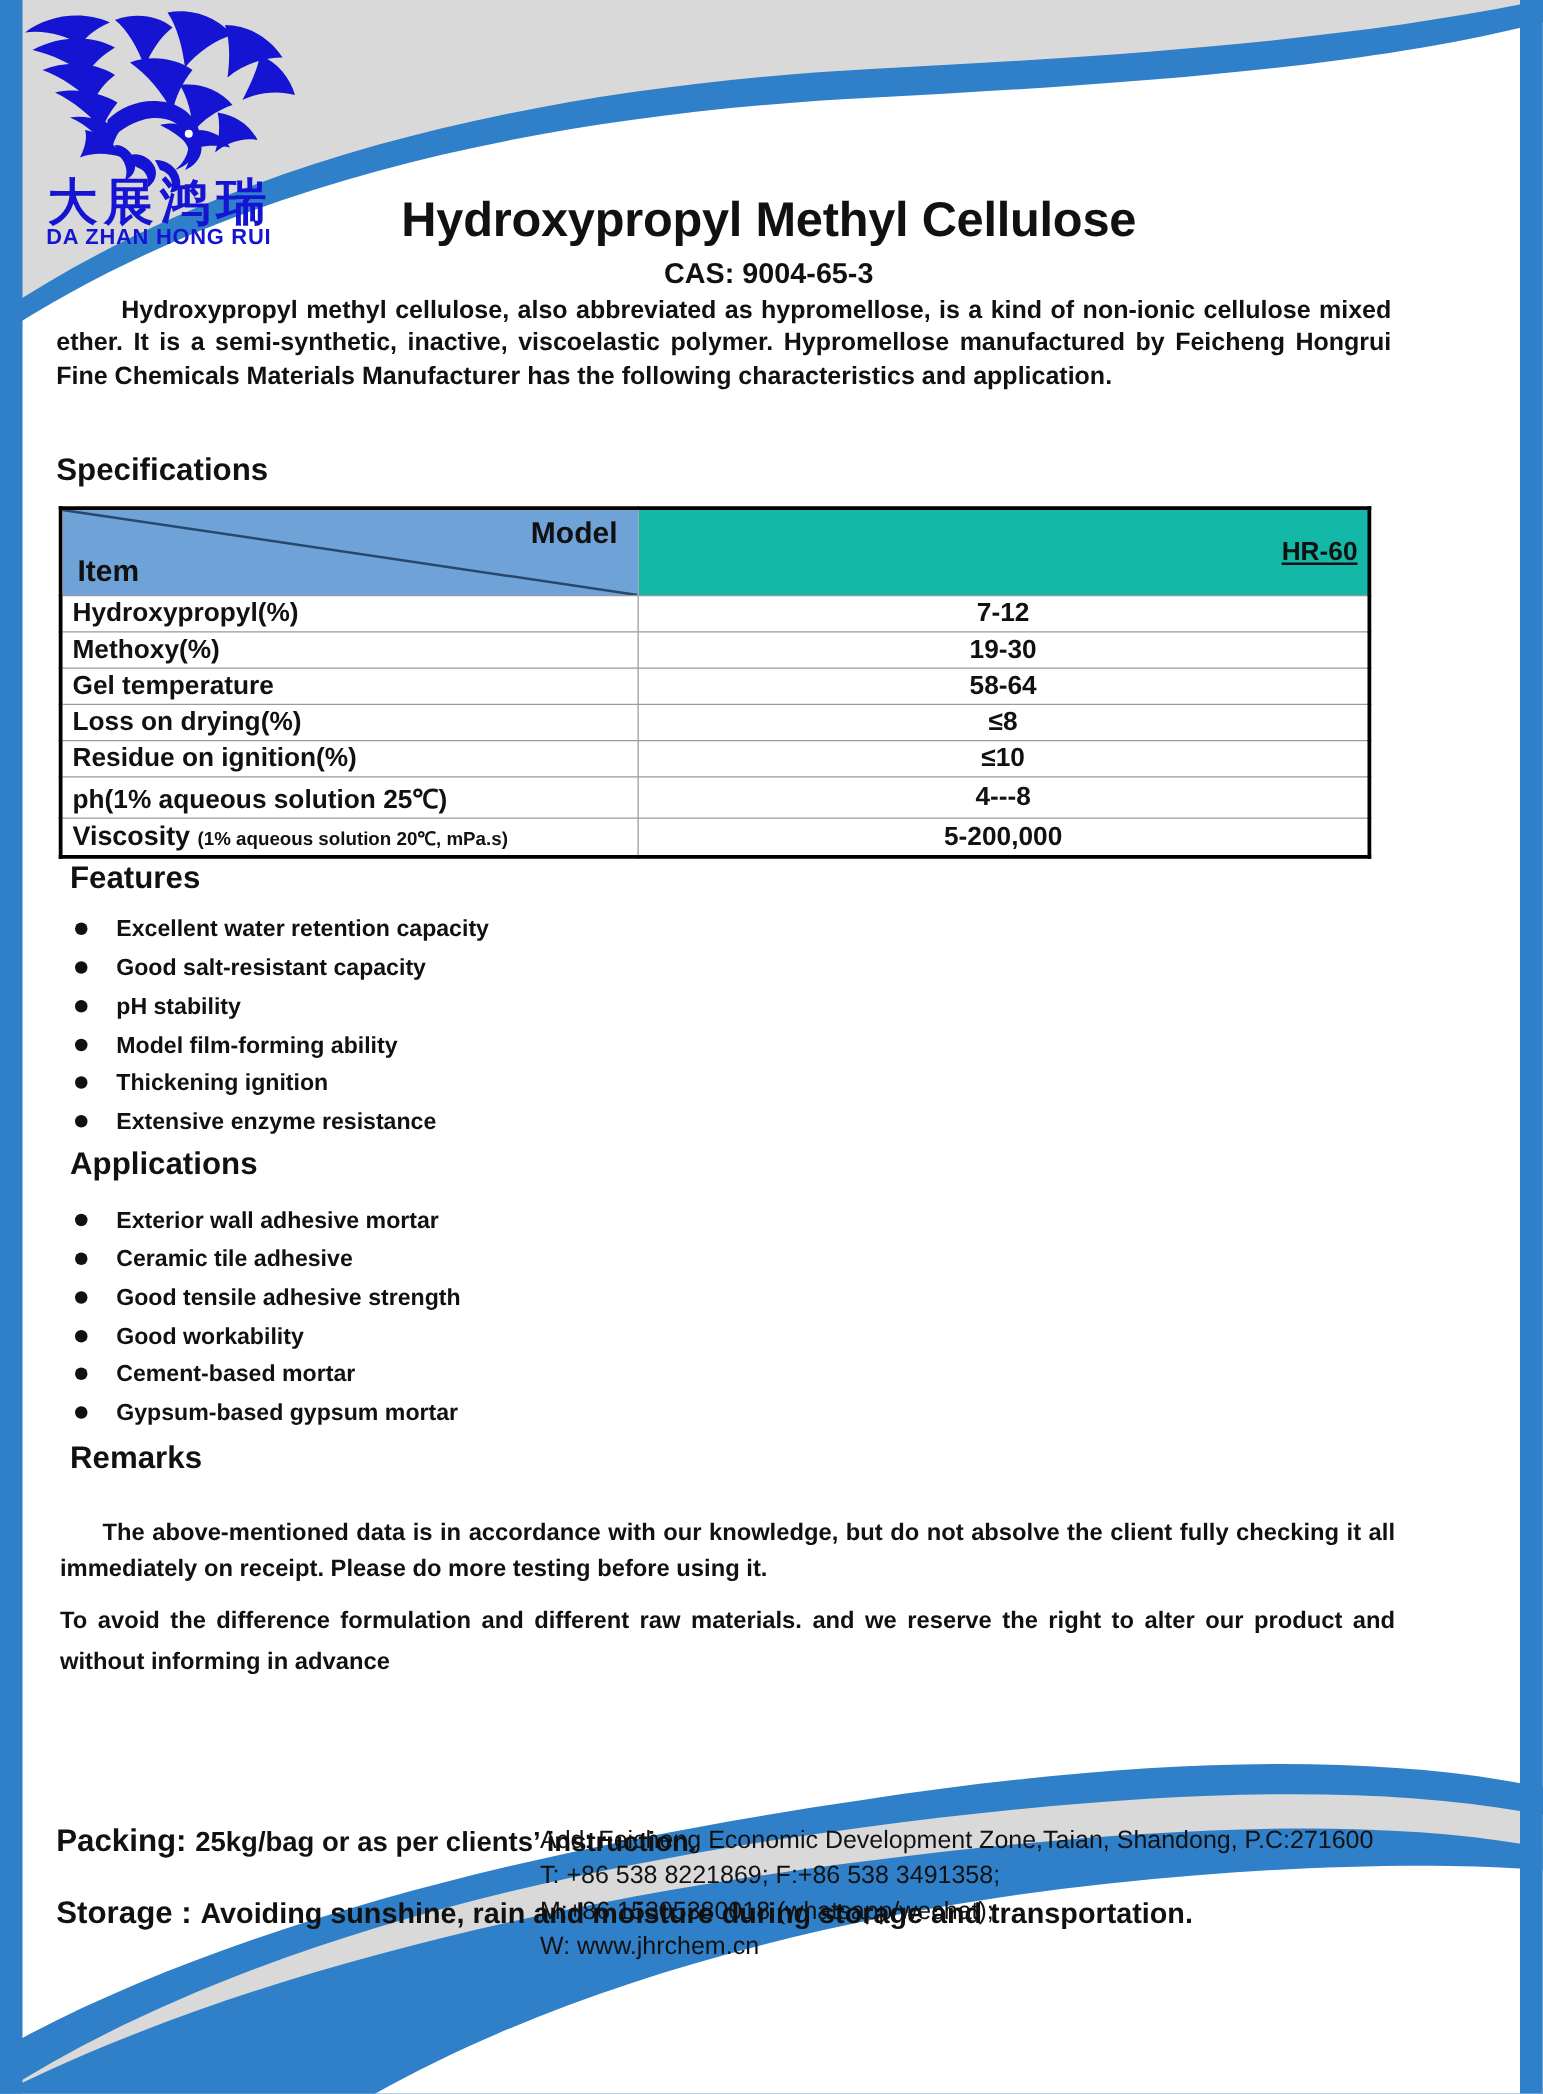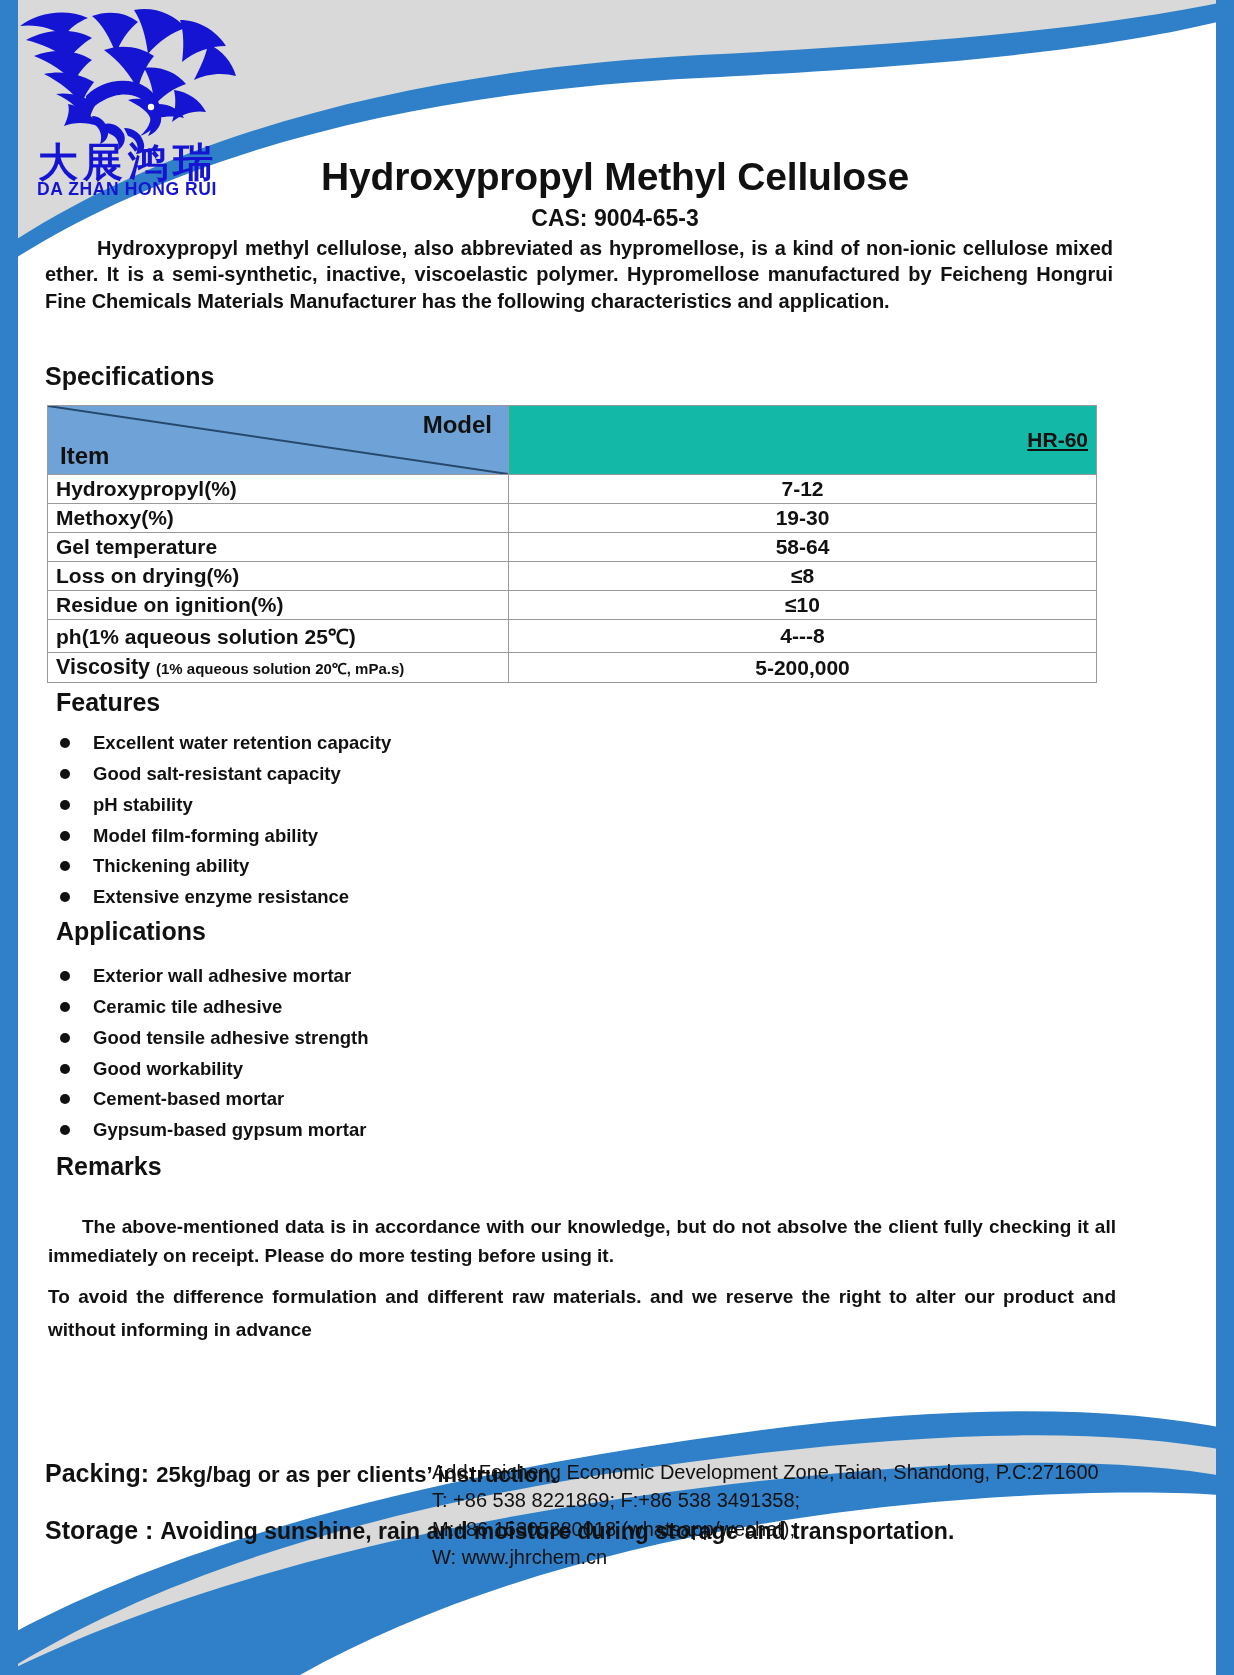--- a/index.html
+++ b/index.html
@@ -42,21 +42,21 @@
     font-size:20px;font-weight:bold;color:#111;
     line-height:1.32;text-align:justify;text-indent:52px;
   }
 
   
   .h2{position:absolute;font-size:25px;font-weight:bold;color:#111;}
 
   
   .spec-table{
     position:absolute;left:47px;top:405px;width:1050px;
-    border:1px solid #000000;border-collapse:collapse;
+    border:3px solid #000000;border-collapse:collapse;
   }
   .spec-table td{
     border:1px solid #9a9a9a;
     font-size:21px;font-weight:bold;color:#111;
     padding:2px 8px;
   }
   .hdr-cell{
     background:#6fa3d8;height:68px;padding:0 !important;position:relative;
     width:460px;
   }
@@ -215,21 +215,21 @@
         </tr>
       </tbody>
     </table>
 
     <div class="h2" style="left:56px;top:688px;">Features</div>
     <ul class="blist" style="left:40px;top:733px;width:600px;">
       <li><span class="bullet"></span><span>Excellent water retention capacity</span></li>
       <li><span class="bullet"></span><span>Good salt-resistant capacity</span></li>
       <li><span class="bullet"></span><span>pH stability</span></li>
       <li><span class="bullet"></span><span>Model film-forming ability</span></li>
-      <li><span class="bullet"></span><span>Thickening ability</span></li>
+      <li><span class="bullet"></span><span>Thickening ignition</span></li>
       <li><span class="bullet"></span><span>Extensive enzyme resistance</span></li>
     </ul>
 
     <div class="h2" style="left:56px;top:917px;">Applications</div>
     <ul class="blist" style="left:40px;top:966px;width:600px;">
       <li><span class="bullet"></span><span>Exterior wall adhesive mortar</span></li>
       <li><span class="bullet"></span><span>Ceramic tile adhesive</span></li>
       <li><span class="bullet"></span><span>Good tensile adhesive strength</span></li>
       <li><span class="bullet"></span><span>Good workability</span></li>
       <li><span class="bullet"></span><span>Cement-based mortar</span></li>

